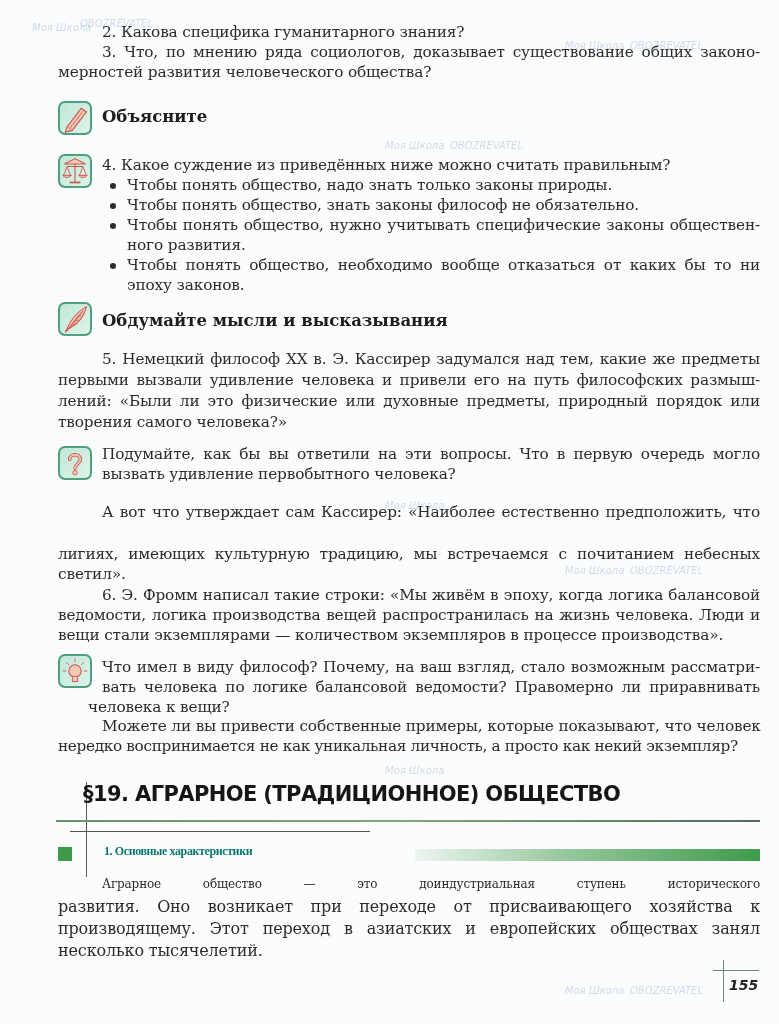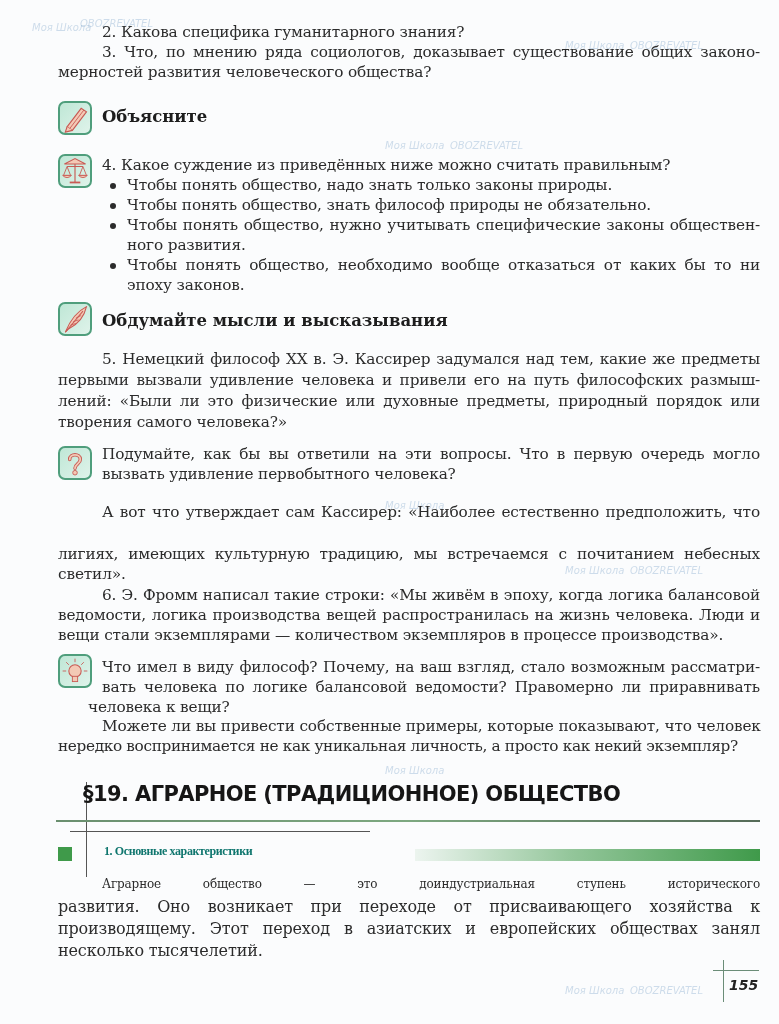--- a/index.html
+++ b/index.html
@@ -96,21 +96,21 @@
         <path d="M3 22 Q8 27 13 22 Z" fill="#f3c9b5" stroke="#c85a54"></path>
         <path d="M21 22 Q26 27 31 22 Z" fill="#f3c9b5" stroke="#c85a54"></path>
         <rect x="11" y="29" width="12" height="2" fill="#c85a54"></rect>
       </svg>
   </div>
   <div class="line" style="left:82px;top:155px">4. Какое суждение из приведённых ниже можно считать правильным?</div>
 
   <span class="bullet" style="left:90px;top:183px"></span>
   <div class="line" style="left:107px;top:175px">Чтобы понять общество, надо знать только законы природы.</div>
   <span class="bullet" style="left:90px;top:203px"></span>
-  <div class="line" style="left:107px;top:195px">Чтобы понять общество, знать философ природы не обязательно.</div>
+  <div class="line" style="left:107px;top:195px">Чтобы понять общество, знать законы философ не обязательно.</div>
   <span class="bullet" style="left:90px;top:223px"></span>
   <div class="line just" style="left:107px;top:215px;width:633px">Чтобы понять общество, нужно учитывать специфические законы общест­вен-</div>
   <div class="line" style="left:107px;top:235px">ного развития.</div>
   <span class="bullet" style="left:90px;top:263px"></span>
   <div class="line just" style="left:107px;top:255px;width:633px">Чтобы понять общество, необходимо вообще отказаться от каких бы то ни</div>
   <div class="line" style="left:107px;top:275px">эпоху законов.</div>
 
   <div class="icon" style="left:38px;top:302px">
     <svg viewBox="0 0 34 34">
         <path d="M6 32 C10 22 16 10 30 3 C28 12 22 22 10 28 Z" fill="#f3c9b5" stroke="#c85a54" stroke-width="1.2"></path>

